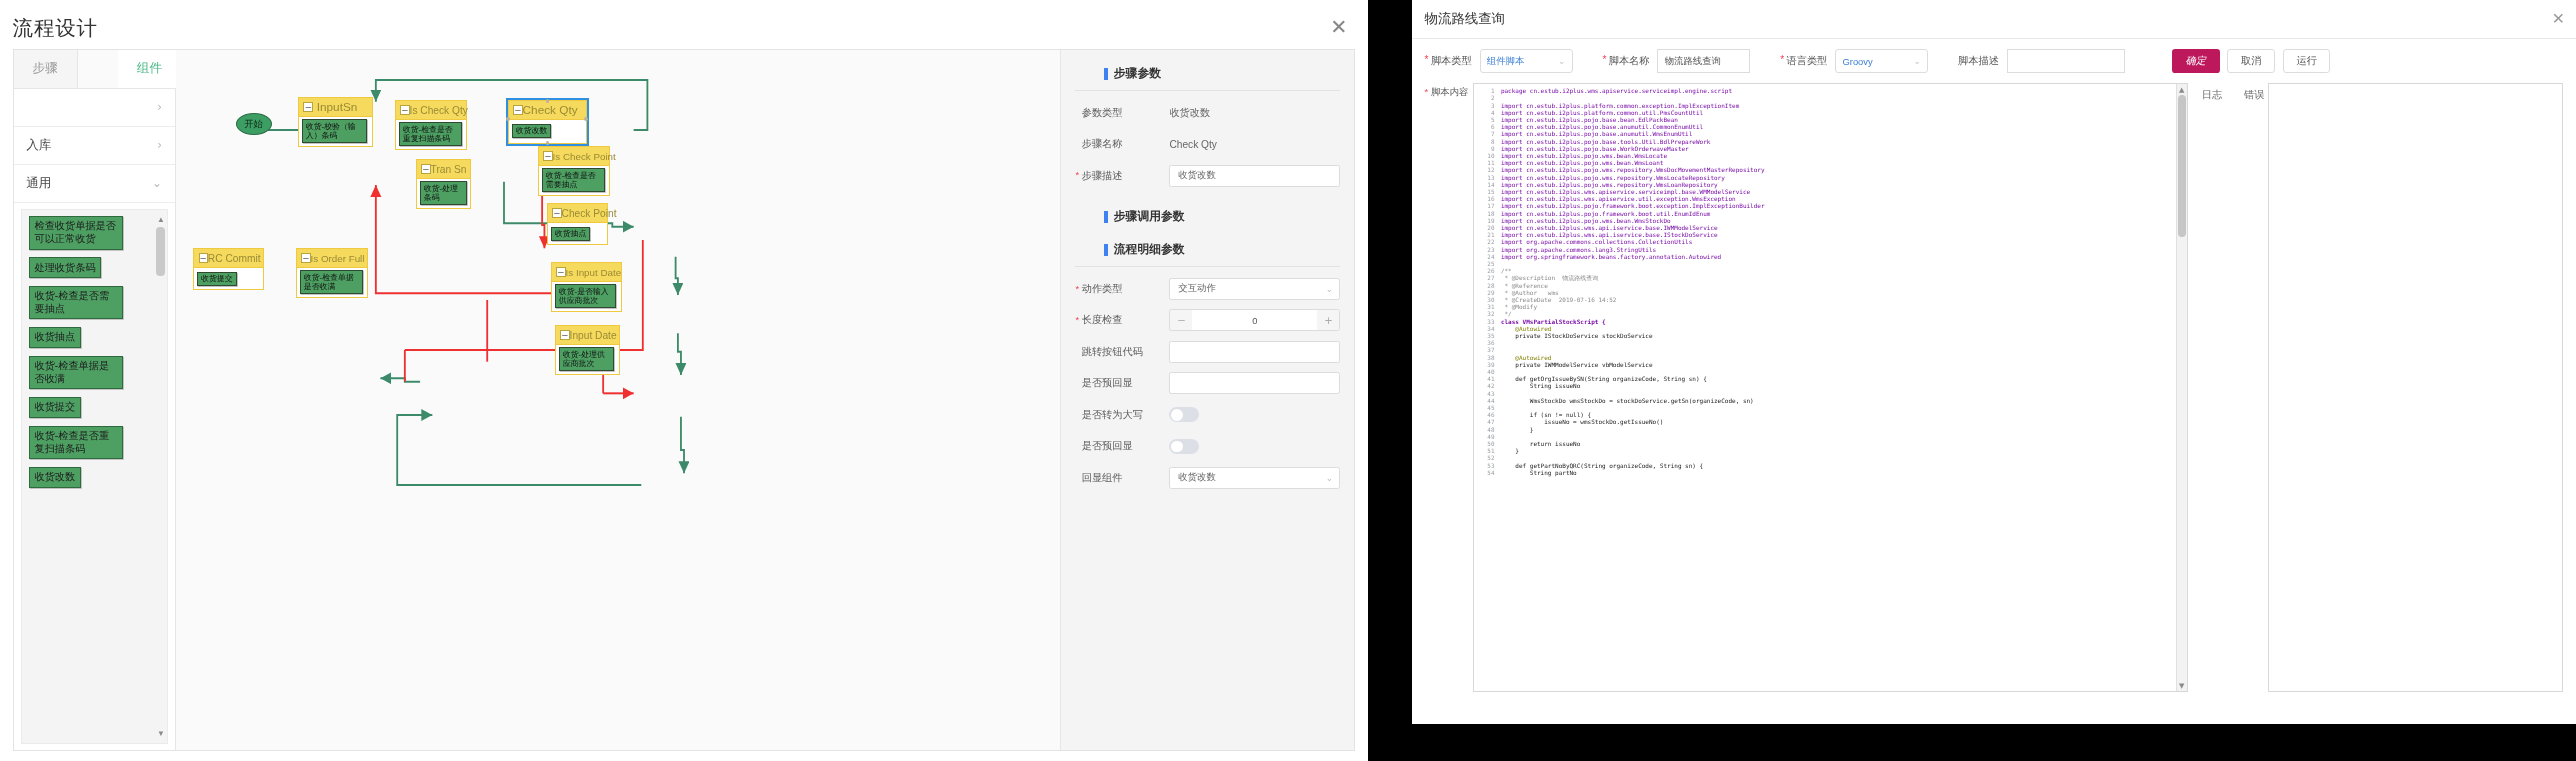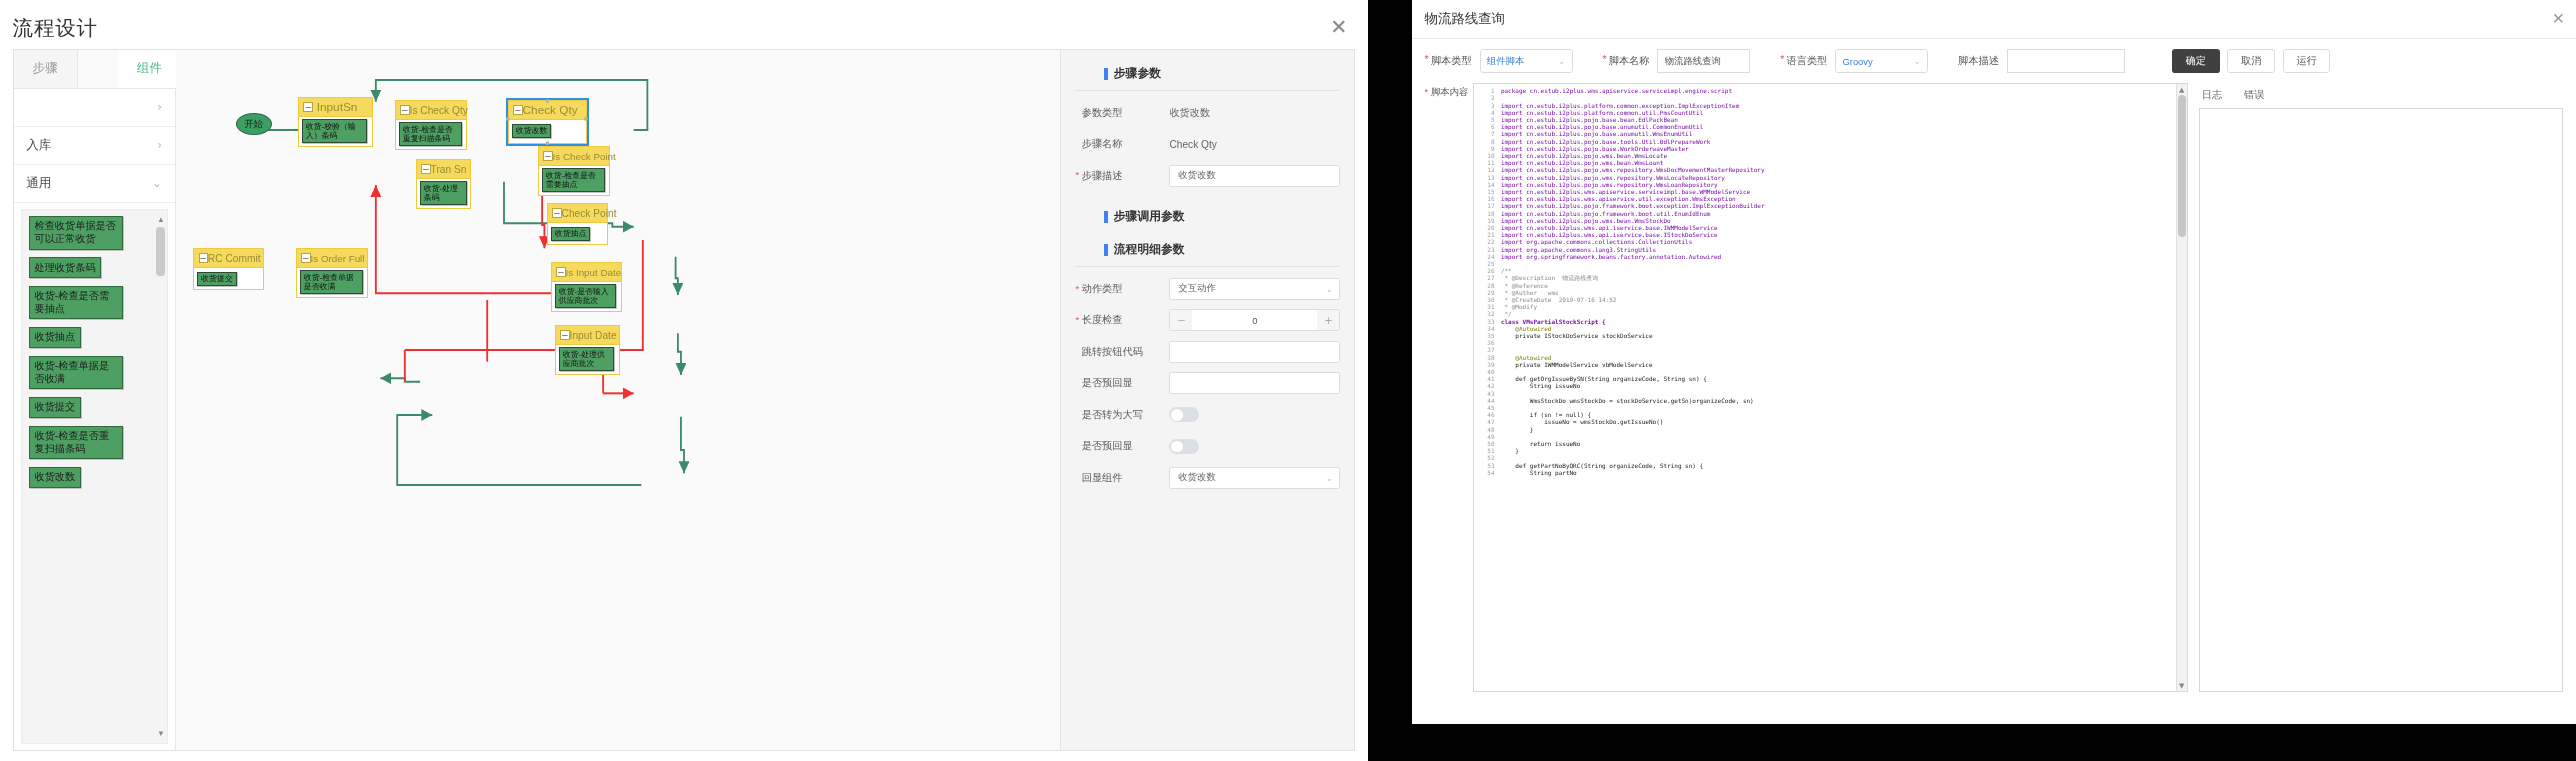--- a/index.html
+++ b/index.html
@@ -166,21 +166,21 @@
   .tb-select .cv { color:#c0c4cc; font-size:8.7px; font-family:"DejaVu Sans",sans-serif;}
   .tb-input {
     width: 93px; height: 23.6px; border:0.8px solid #dcdcdc; border-radius:0; background:#fff;
     display:flex; align-items:center; padding: 0 6.3px; font-size: 9.4px; color:#555;
   }
   .tb-input.wide { width: 118px; }
   .tb-btn {
     height: 23.6px; padding: 0 12.6px; border-radius:3.1px; font-size: 10.2px;
     display:flex; align-items:center; cursor:pointer; border:0.8px solid transparent;
   }
-  .tb-btn.primary { background:#404040; color:#fff; }
+  .tb-btn.primary { background:#be185d; color:#fff;font-style:italic; }
   .tb-btn.default { background:#fff; color:#555; border-color:#dcdcdc; }
 
   .sw-body { display:flex; padding: 0 12.6px 12.6px 12.6px; gap: 11px; height: 622px;}
   .editor-wrap { flex: 0 0 763px; display:flex; }
   .editor-label { font-size: 9.4px; color:#555; position:relative; padding: 3.1px 4.7px 0 6.3px; white-space:nowrap;}
   .editor-label .req { position:absolute; left:0; top:3.1px; color:#e45; }
   .editor {
     flex: 1; border: 0.8px solid #d8d8d8; background:#fff; position:relative; overflow:hidden;
   }
   .code {
@@ -190,21 +190,21 @@
   }
   .ln { display:inline-block; width: 20.5px; text-align:right; color:#9aa0a6; margin-right:6.3px; }
   .k-pkg { color:#7a0ea8; }
   .k-cmt { color:#8a8a8a; }
   .k-kw  { color:#7a0ea8; font-weight:bold;}
   .k-ann { color:#808000; }
   .ed-scroll { position:absolute; right:0; top:0; bottom:0; width:11px; background:#f2f2f2; border-left:0.8px solid #e0e0e0;}
   .ed-thumb { position:absolute; top:11px; left:1.6px; width:7.9px; height:142px; background:#c6c6c6; border-radius:3.9px;}
   .ed-arrow { position:absolute; left:2.4px; font-size:7px; color:#8a8a8a; font-family:"DejaVu Sans",sans-serif;}
 
-  .log-panel { flex:1; display:flex; flex-direction:column; }
+  .log-panel { flex:1; display:flex; flex-direction:row; }
   .log-tabs { display:flex; gap: 22px; padding: 4.7px 3.1px 6.3px 3.1px; font-size: 10.2px; color:#666;}
   .log-tab { cursor:pointer; }
   .log-box { flex:1; border:0.8px solid #d8d8d8; background:#fff; }
 </style>
 </head>
 <body>
 
 <div class="flow-window">
 
   <div class="flow-title">流程设计</div>

